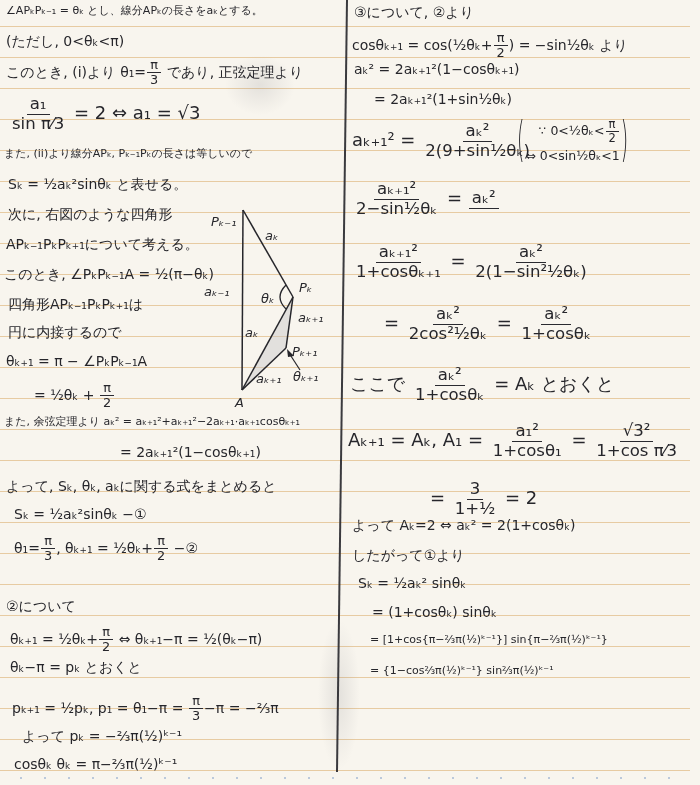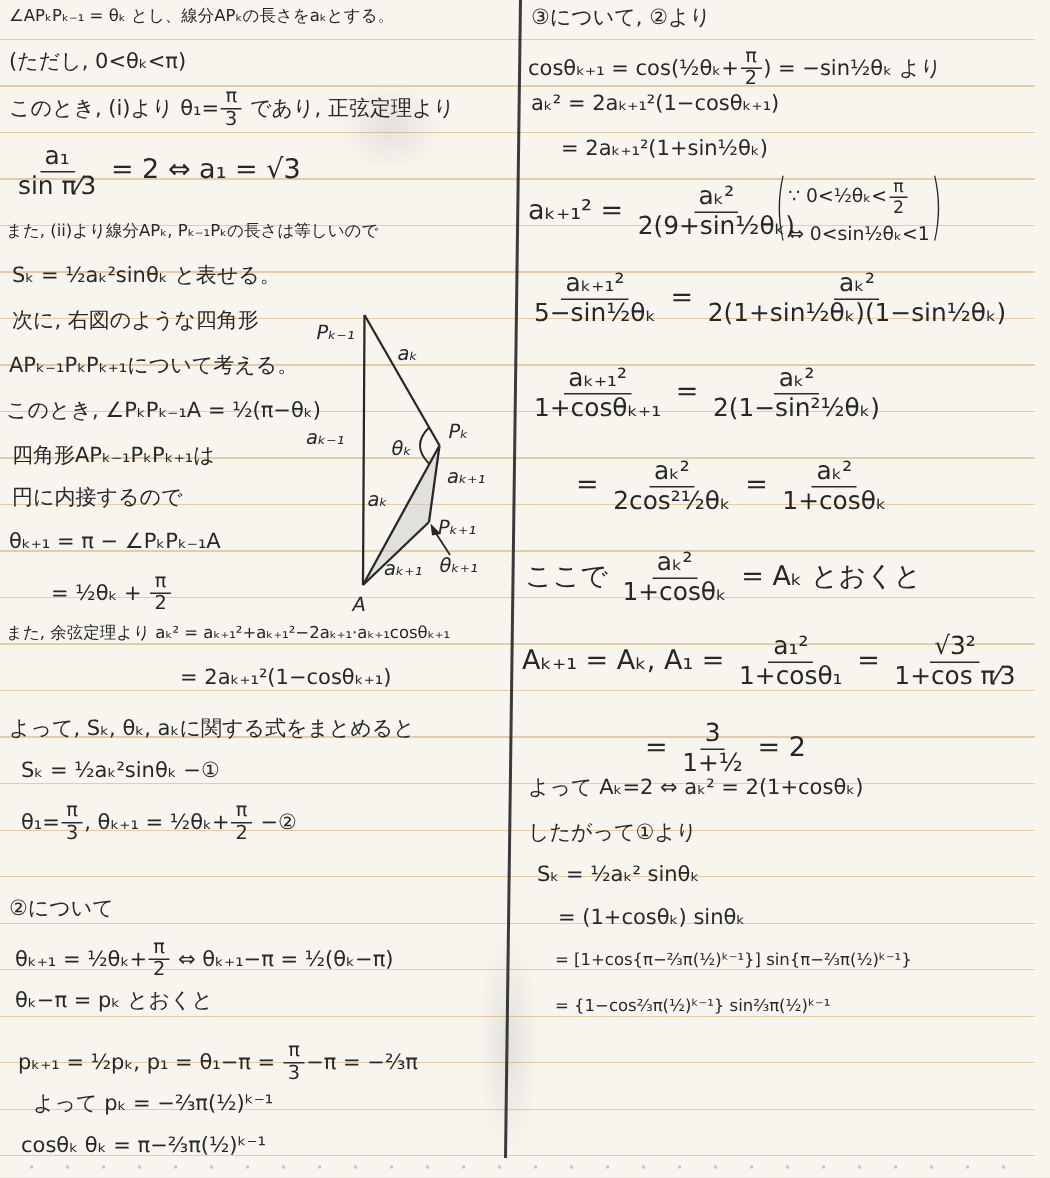--- a/index.html
+++ b/index.html
@@ -19,21 +19,21 @@
   .disp{font-size:18px;}
   .frac{display:inline-flex;flex-direction:column;align-items:center;vertical-align:middle;
         margin:0 1px;line-height:1.12;font-size:0.92em;}
   .frac .num{padding:0 3px;border-bottom:1.4px solid #2a2a30;}
   .frac .den{padding:0 3px;}
   .overlay{position:absolute;left:0;top:0;pointer-events:none;}
   .figure{position:absolute;left:203px;top:198px;}
   .figure text{font-size:13px;font-style:italic;fill:#26262b;}
   .note{display:inline-flex;align-items:center;}
   .note .paren{display:inline-block;font-size:19px;font-weight:300;transform:scaleY(2.55);padding:0 1px;}
-  .note .body{display:inline-flex;flex-direction:column;gap:3px;font-size:12.5px;line-height:1.2;}
+  .note .body{display:inline-flex;flex-direction:column;gap:3px;font-size:12.5px;line-height:1.2;align-items:flex-end;}
   .smudge{position:absolute;border-radius:50%;
           background:radial-gradient(closest-side, rgba(120,120,126,0.16), rgba(120,120,126,0));}
 </style>
 </head>
 <body>
 
 <div class="page">
 
   <div class="smudge" style="left:225px;top:55px;width:70px;height:60px;"></div>
   <div class="smudge" style="left:318px;top:620px;width:42px;height:150px;"></div>
@@ -141,24 +141,23 @@
                 <span class="den">2</span>
               </span></span>
           <span>⇔ 0&lt;sin½θₖ&lt;1</span>
         </span>
         <span class="paren">)</span>
       </span>
     </div>
 
     <div class="ln disp" style="left:352px;top:180px"><span class="frac">
           <span class="num">aₖ₊₁²</span>
-          <span class="den">5−sin½θₖ</span>
+          <span class="den">2−sin½θₖ</span>
         </span> = <span class="frac">
           <span class="num">aₖ²</span>
-          <span class="den">2(1+sin½θₖ)(1−sin½θₖ)</span>
         </span></div>
     <div class="ln disp" style="left:352px;top:243px"><span class="frac">
           <span class="num">aₖ₊₁²</span>
           <span class="den">1+cosθₖ₊₁</span>
         </span> = <span class="frac">
           <span class="num">aₖ²</span>
           <span class="den">2(1−sin²½θₖ)</span>
         </span></div>
     <div class="ln disp" style="left:384px;top:305px">= <span class="frac">
           <span class="num">aₖ²</span>

